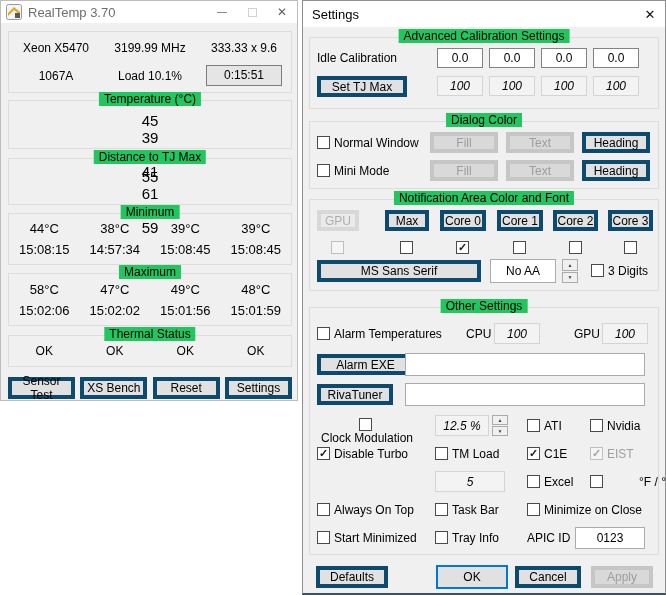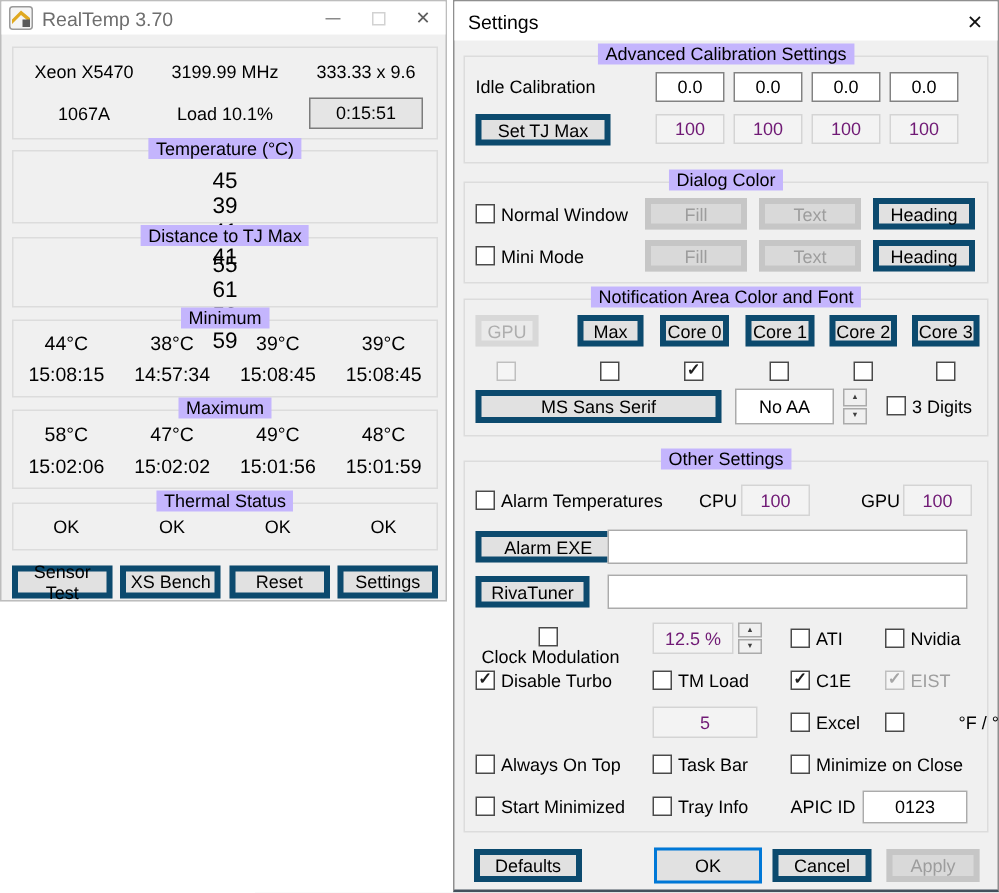--- a/index.html
+++ b/index.html
@@ -15,29 +15,29 @@
   .ttext.inactive { color:#6e6e6e; }
   .appicon { width:16px; height:16px; margin:0 6px 0 5px; flex:none; }
   .caps { margin-left:auto; display:flex; align-items:center; }
   .cap { width:30px; height:20px; display:flex; align-items:center; justify-content:center; color:#5f5f5f; font-size:12px; }
   .minline { width:10px; height:0; border-top:1px solid #8a8a8a; display:inline-block; }
   .maxbox { width:9px; height:9px; border:1px solid #d2d2d2; display:inline-block; }
   .xglyph { font-size:12px; color:#5f5f5f; }
   #settings-win .xglyph { color:#111; font-size:13px; }
 
   .gb { position:absolute; border:1px solid #dcdcdc; }
-  .gbt { position:absolute; top:-9px; left:50%; transform:translateX(-50%); background:#c4b5fd; padding:0 5px; font-size:12px; white-space:nowrap; }
+  .gbt { position:absolute; top:-9px; left:50%; transform:translateX(-50%); background:#22c55e; padding:0 5px; font-size:12px; white-space:nowrap; }
 
   .btn { position:absolute; display:flex; align-items:center; justify-content:center; background:#e1e1e1; border:4px solid #0c4a6e; font-size:12px; font-family:inherit; height:21px; }
   .btn.dis { background:#d9d9d9; border-color:#c6c6c6; color:#9d9d9d; }
   .btn.dis2 { background:#eaeaea; border-color:#d8d8d8; color:#aeaeae; }
   .btn.primary { border:2px solid #0078d7; }
 
   .tb { position:absolute; background:#fff; border:1px solid #828282; text-align:center; font-size:12px; font-family:inherit; color:#000; }
-  .tb.dis { background:#f3f3f3; border-color:#d4d4d4; color:#701a75; }
+  .tb.dis { background:#f3f3f3; border-color:#d4d4d4; color:#000000;font-style:italic; }
   .tb.path { text-align:left; border-color:#ababab; padding-left:4px; }
 
   .cbl { position:absolute; display:flex; align-items:center; height:15px; }
   .cb { width:13px; height:13px; background:#fff; border:1px solid #4a4a4a; display:inline-flex; align-items:center; justify-content:center; flex:none; }
   .cb.checked::after { content:"✓"; font-size:11px; font-weight:bold; color:#1f1f1f; line-height:1; }
   .cb.dis { border-color:#bfbfbf; background:#f5f5f5; }
   .cb.dis.checked::after { color:#a6a6a6; }
   .cblbl { margin-left:4px; white-space:nowrap; }
   .cbl.gray .cblbl { color:#9f9f9f; }
 

